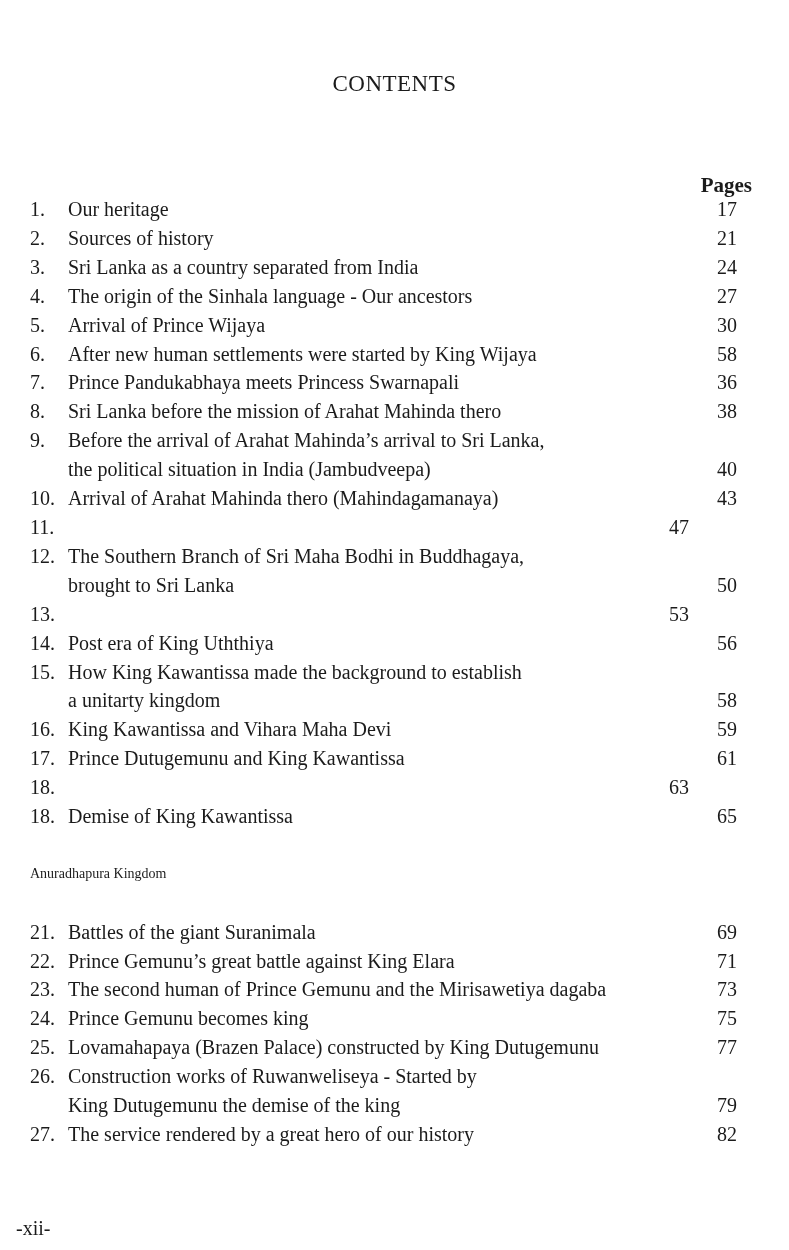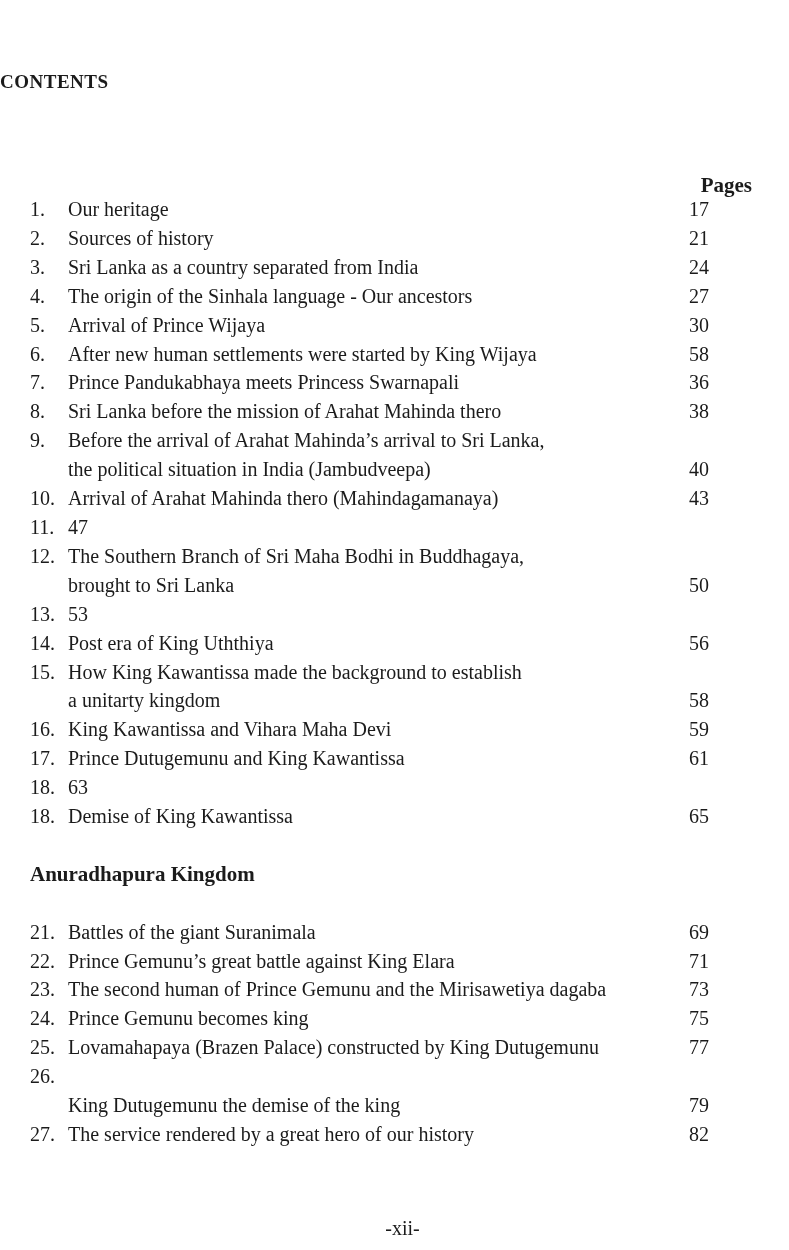--- a/index.html
+++ b/index.html
@@ -6,45 +6,46 @@
   html, body { background: #ffffff; }
   body {
     width: 789px; height: 1250px; position: relative;
     font-family: "Liberation Serif", serif;
     color: #1b1b1b;
     overflow: hidden;
   }
   .page { position: absolute; inset: 0; background: #ffffff; }
   .title {
     position: absolute; top: 71px; left: 0; right: 0;
-    font-size: 19px; font-weight: 700; letter-spacing: 0.5px;
+    text-align: center;
+    font-size: 23px; font-weight: 400; letter-spacing: 0.5px;
   }
   .pages-header {
     position: absolute; top: 133px; right: 37px;
     font-size: 21px; font-weight: 700; margin-top: 40px;
   }
   .toc {
     position: absolute; top: 195px; left: 30px; right: 52px;
     font-size: 20px; line-height: 28.9px;
   }
   .toc-line {
     display: grid;
     grid-template-columns: 38px 1fr 48px;
     white-space: nowrap;
   }
   .cell-num { }
   .cell-text { }
-  .cell-page { text-align: left; }
+  .cell-page { text-align: right; }
   .section-heading {
-    font-weight: 700; font-size: 21px;
+    font-weight: 400; font-size: 14px;
     margin: 28.9px 0;
   }
   .footer {
     position: absolute; top: 1217px; left: 0; right: 0;
-    text-align: center; font-size: 20px; margin-left: 16px;
+    text-align: left; font-size: 20px; margin-left: 16px;
   }
 </style>
 </head>
 <body>
 
 <div class="page">
   <h1 class="title">CONTENTS</h1>
   <div class="pages-header">Pages</div>
   <div class="toc" id="toc">
       <div class="toc-line">
@@ -175,20 +176,21 @@
         <span class="cell-text">Prince Gemunu becomes king</span>
         <span class="cell-page">75</span>
       </div>
       <div class="toc-line">
         <span class="cell-num">25.</span>
         <span class="cell-text">Lovamahapaya (Brazen Palace) constructed by King Dutugemunu</span>
         <span class="cell-page">77</span>
       </div>
       <div class="toc-line">
         <span class="cell-num">26.</span>
+        <span class="cell-text">Construction works of Ruwanweliseya - Started by</span>
         <span class="cell-page"></span>
       </div>
       <div class="toc-line">
         <span class="cell-num"></span>
         <span class="cell-text">King Dutugemunu the demise of the king</span>
         <span class="cell-page">79</span>
       </div>
       <div class="toc-line">
         <span class="cell-num">27.</span>
         <span class="cell-text">The service rendered by a great hero of our history</span>

